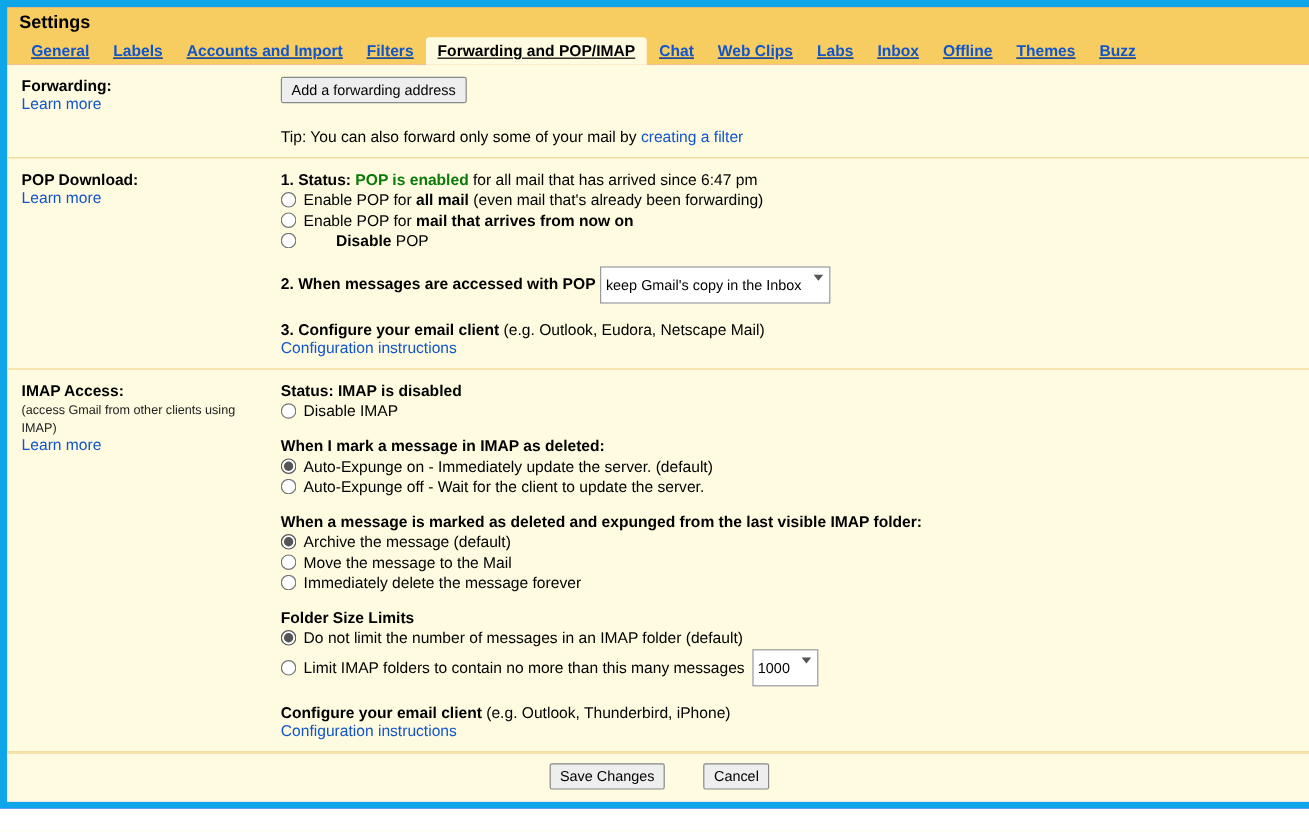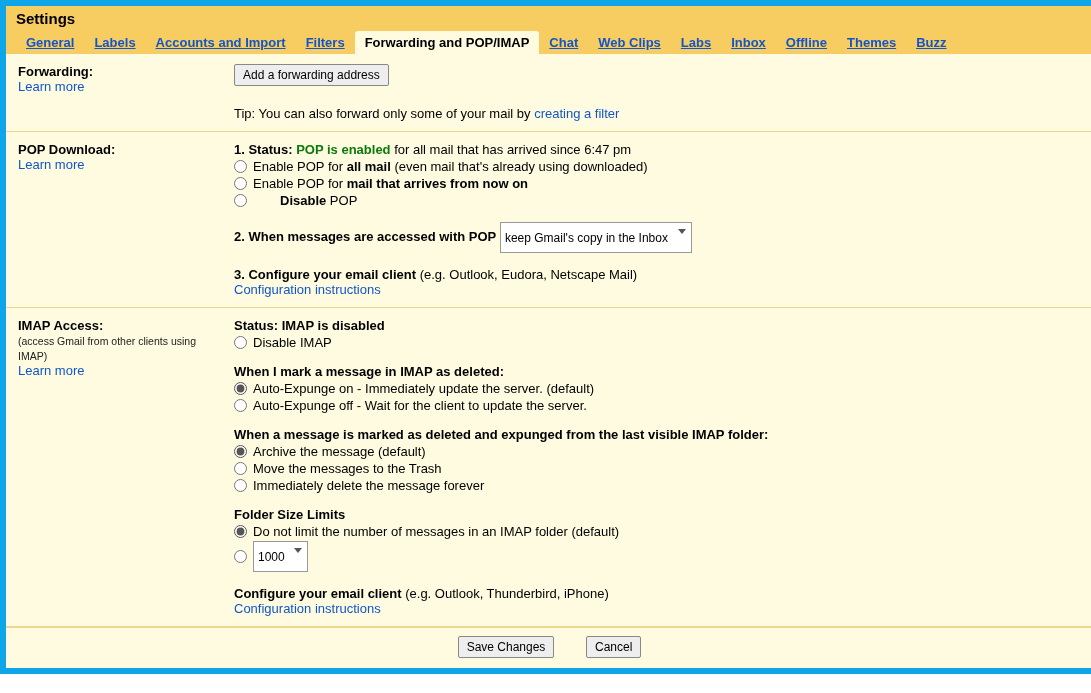--- a/index.html
+++ b/index.html
@@ -24,20 +24,21 @@
     font-size: 15px;
     font-weight: bold;
     color: #000;
     padding-bottom: 4px;
   }
   .tabs {
     display: flex;
     flex-wrap: wrap;
     gap: 0;
     align-items: flex-end;
+    text-decoration: underline;
   }
   .tab {
     color: #1155cc;
     text-decoration: underline;
     padding: 4px 10px;
     cursor: pointer;
     font-weight: bold;
     font-size: 13px;
   }
   .tab.active {
@@ -189,21 +190,21 @@
         <span class="left-title">POP Download:</span>
         <a class="link">Learn more</a>
       </div>
       <div class="right">
         <div>
           <b>1. Status:</b>
           <span class="green">POP is enabled</span><span> for all mail that has arrived since 6:47 pm</span>
         </div>
         <div class="radio-row">
           <input type="radio" name="pop" style="">
-          <span><span>Enable POP for </span><b>all mail</b><span> (even mail that's already using downloaded)</span></span>
+          <span><span>Enable POP for </span><b>all mail</b><span> (even mail that's already been forwarding)</span></span>
         </div>
         <div class="radio-row">
           <input type="radio" name="pop" style="">
           <span><span>Enable POP for </span><b>mail that arrives from now on</b></span>
         </div>
         <div class="radio-row" style="margin-bottom:14px;gap:33px;">
           <input type="radio" name="pop" style="">
           <span><b>Disable</b><span> POP</span></span>
         </div>
 
@@ -246,34 +247,35 @@
           <span>Auto-Expunge off - Wait for the client to update the server.</span>
         </div>
 
         <div><b>When a message is marked as deleted and expunged from the last visible IMAP folder:</b></div>
         <div class="radio-row">
           <input type="radio" name="imapExp" checked="" style="">
           <span>Archive the message (default)</span>
         </div>
         <div class="radio-row">
           <input type="radio" name="imapExp" style="">
-          <span>Move the messages to the Trash</span>
+          <span>Move the message to the Mail</span>
         </div>
         <div class="radio-row" style="margin-bottom:14px;">
           <input type="radio" name="imapExp" style="">
           <span>Immediately delete the message forever</span>
         </div>
 
         <div><b>Folder Size Limits</b></div>
         <div class="radio-row">
           <input type="radio" name="imapLim" checked="" style="">
           <span>Do not limit the number of messages in an IMAP folder (default)</span>
         </div>
         <div class="radio-row" style="margin-bottom:14px;">
           <input type="radio" name="imapLim" style="">
+          <span>Limit IMAP folders to contain no more than this many messages</span>
           <span class="select-container">
             <select>
               <option selected="">1000</option>
             </select>
           </span>
         </div>
 
         <div>
           <b>Configure your email client</b><span> (e.g. Outlook, Thunderbird, iPhone)</span><br>
           <a class="link">Configuration instructions</a>

